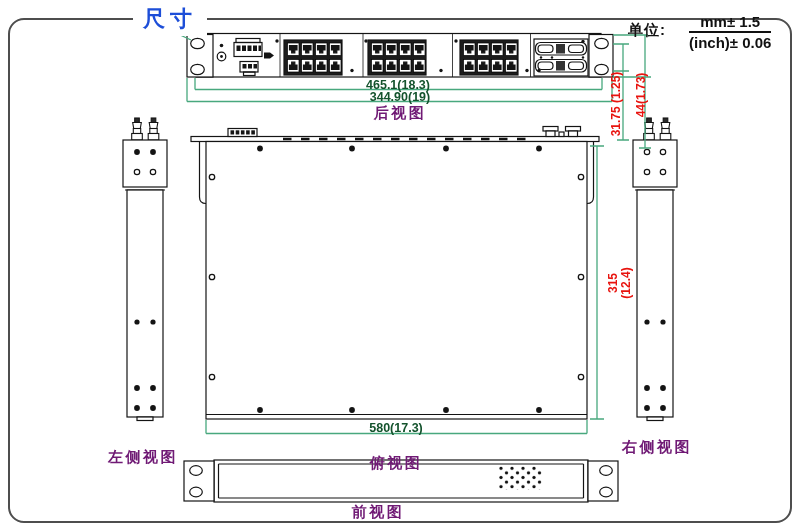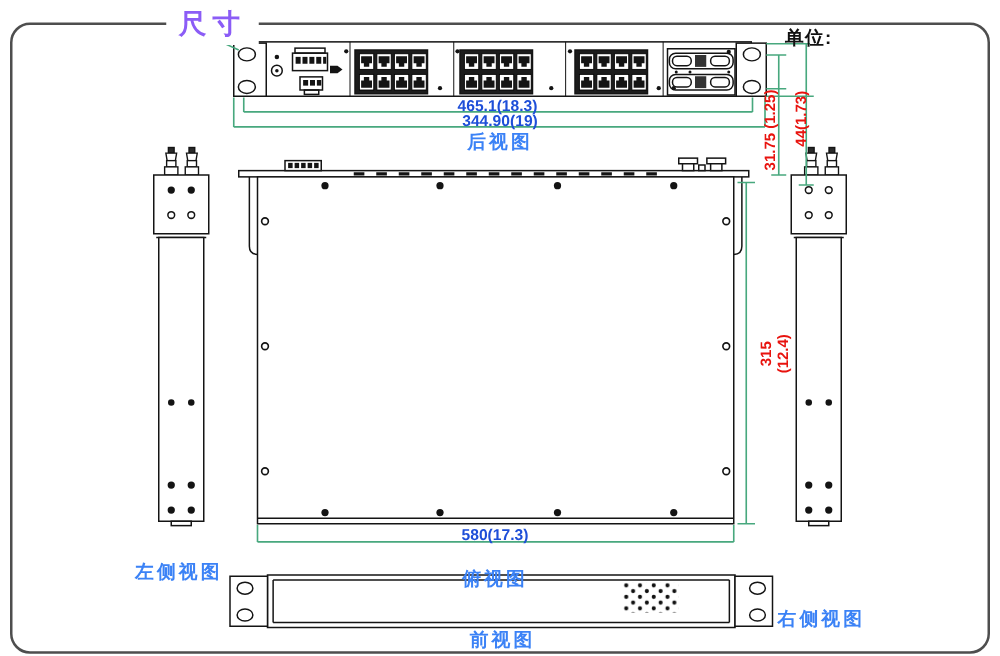--- a/index.html
+++ b/index.html
@@ -1,45 +1,49 @@
 <!DOCTYPE html>
 <html><head>
 <meta charset="utf-8">
 <style>
   html,body{margin:0;padding:0;}
   body{width:800px;height:525px;position:relative;background:#fff;overflow:hidden;
        font-family:"Liberation Sans","DejaVu Sans",sans-serif;}
   .frame{position:absolute;left:8px;top:18px;width:780px;height:501px;
          border:2px solid #4e4e4e;border-radius:16px;}
   .title{position:absolute;left:133px;top:4px;background:#fff;padding:0 10px 2px;
-         color:#8b5cf6;font-size:22px;font-weight:bold;letter-spacing:5px;z-index:5;}
+         color:#1d4ed8;font-size:22px;font-weight:bold;letter-spacing:5px;z-index:5;}
   .units{position:absolute;left:628px;top:13px;display:flex;gap:23px;z-index:5;
          color:#111;font-weight:bold;font-size:15px;}
   .units-label{margin-top:8px;letter-spacing:1px;}
   .frac{display:inline-block;text-align:center;line-height:1.15;}
   .frac .num{display:block;border-bottom:2px solid #111;padding:0 6px 1px;}
   .frac .den{display:block;padding-top:1px;}
-  .lbl{position:absolute;color:#3b82f6;font-weight:bold;font-size:15px;letter-spacing:2.5px;
+  .lbl{position:absolute;color:#701a75;font-weight:bold;font-size:15px;letter-spacing:2.5px;
        transform:translateX(-50%);white-space:nowrap;z-index:4;}
-  .dim{position:absolute;color:#1d4ed8;font-weight:bold;font-size:12.5px;
+  .dim{position:absolute;color:#14532d;font-weight:bold;font-size:12.5px;
        transform:translateX(-50%);white-space:nowrap;z-index:4;}
   .dim-hole{transform:none;background:#fff;padding:0 2px;}
   .dimv{position:absolute;color:#e8130e;font-weight:bold;font-size:12px;white-space:nowrap;
         transform:translate(-50%,-50%) rotate(-90deg);text-align:center;z-index:4;}
   .dim315 div{line-height:13px;}
   svg.drawing{position:absolute;left:0;top:0;z-index:3;}
 </style>
 </head>
 <body>
 
 <div class="frame"></div>
 <div class="title">尺寸</div>
 
 <div class="units">
   <span class="units-label">单位:</span>
+  <span class="frac">
+    <span class="num">mm± 1.5</span>
+    <span class="den">(inch)± 0.06</span>
+  </span>
 </div>
 
 <svg class="drawing" width="800" height="525" viewBox="0 0 800 525">
   <defs>
     <g id="rj45d">
       <rect width="11.5" height="12.5" fill="#fff" stroke="#000" stroke-width="0.7"></rect>
       <path d="M2,2.5 H9.5 V7 H7.3 V9.8 H4.2 V7 H2 Z" fill="#141414"></path>
     </g>
     <g id="rj45u">
       <rect width="11.5" height="12.5" fill="#fff" stroke="#000" stroke-width="0.7"></rect>
@@ -274,14 +278,14 @@
 <div class="dimv" style="left:616px;top:104px;">31.75 (1.25)</div>
 <div class="dimv" style="left:641px;top:95px;">44(1.73)</div>
 <div class="dimv dim315" style="left:620px;top:283px;">
   <div>315</div>
   <div>(12.4)</div>
 </div>
 
 <div class="lbl" style="left:400px;top:104px;">后视图</div>
 <div class="lbl" style="left:143px;top:448px;">左侧视图</div>
 <div class="lbl" style="left:396px;top:454px;">俯视图</div>
-<div class="lbl" style="left:657px;top:438px;margin-top:48px;">右侧视图</div>
-<div class="lbl" style="left:402px;top:503px;">前视图</div>
+<div class="lbl" style="left:657px;top:438px;">右侧视图</div>
+<div class="lbl" style="left:378px;top:503px;">前视图</div>
 
 </body></html>

